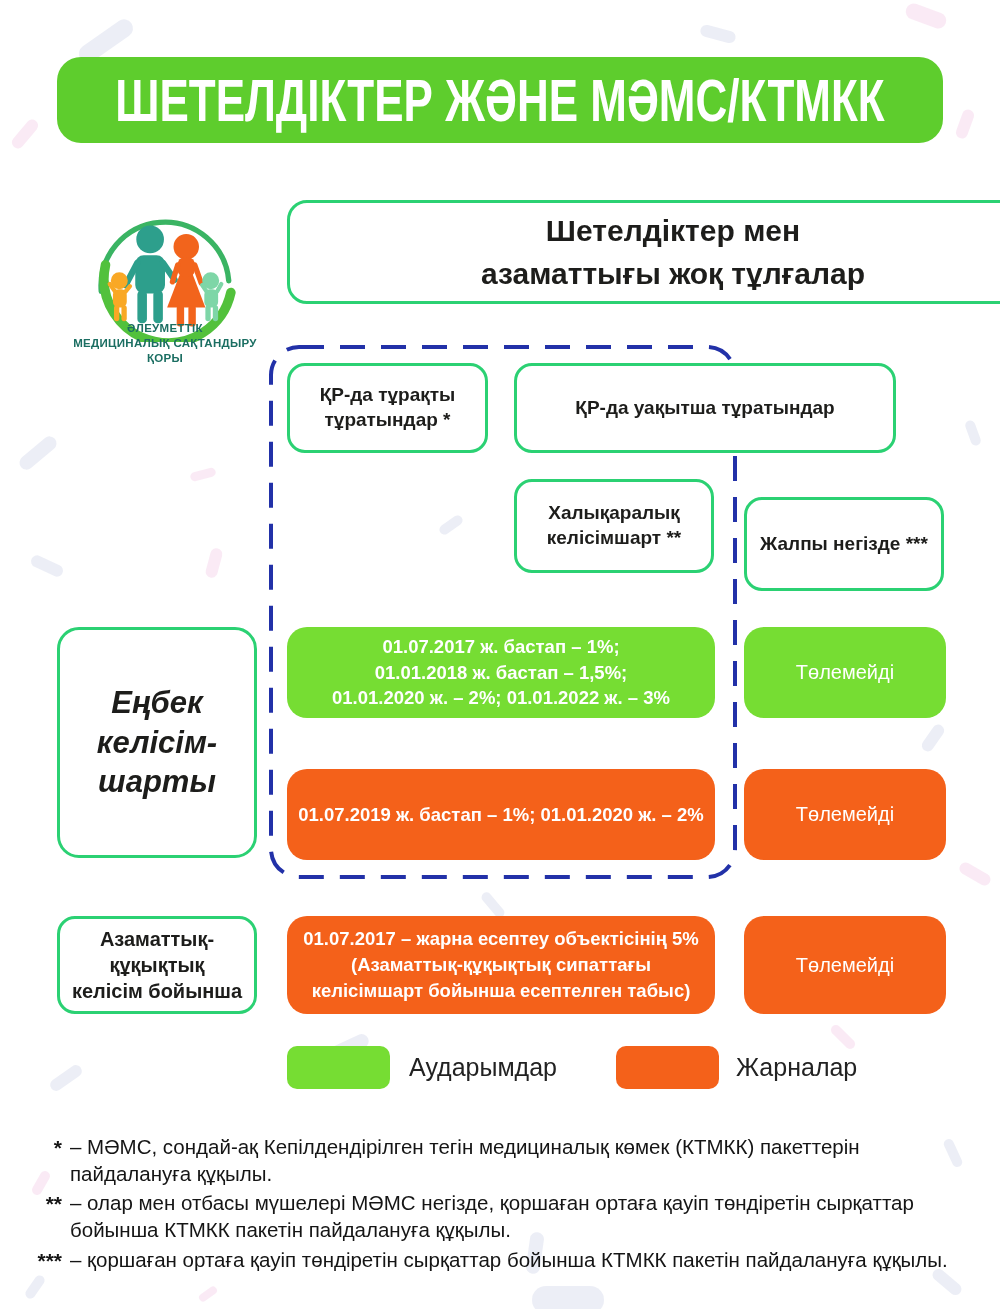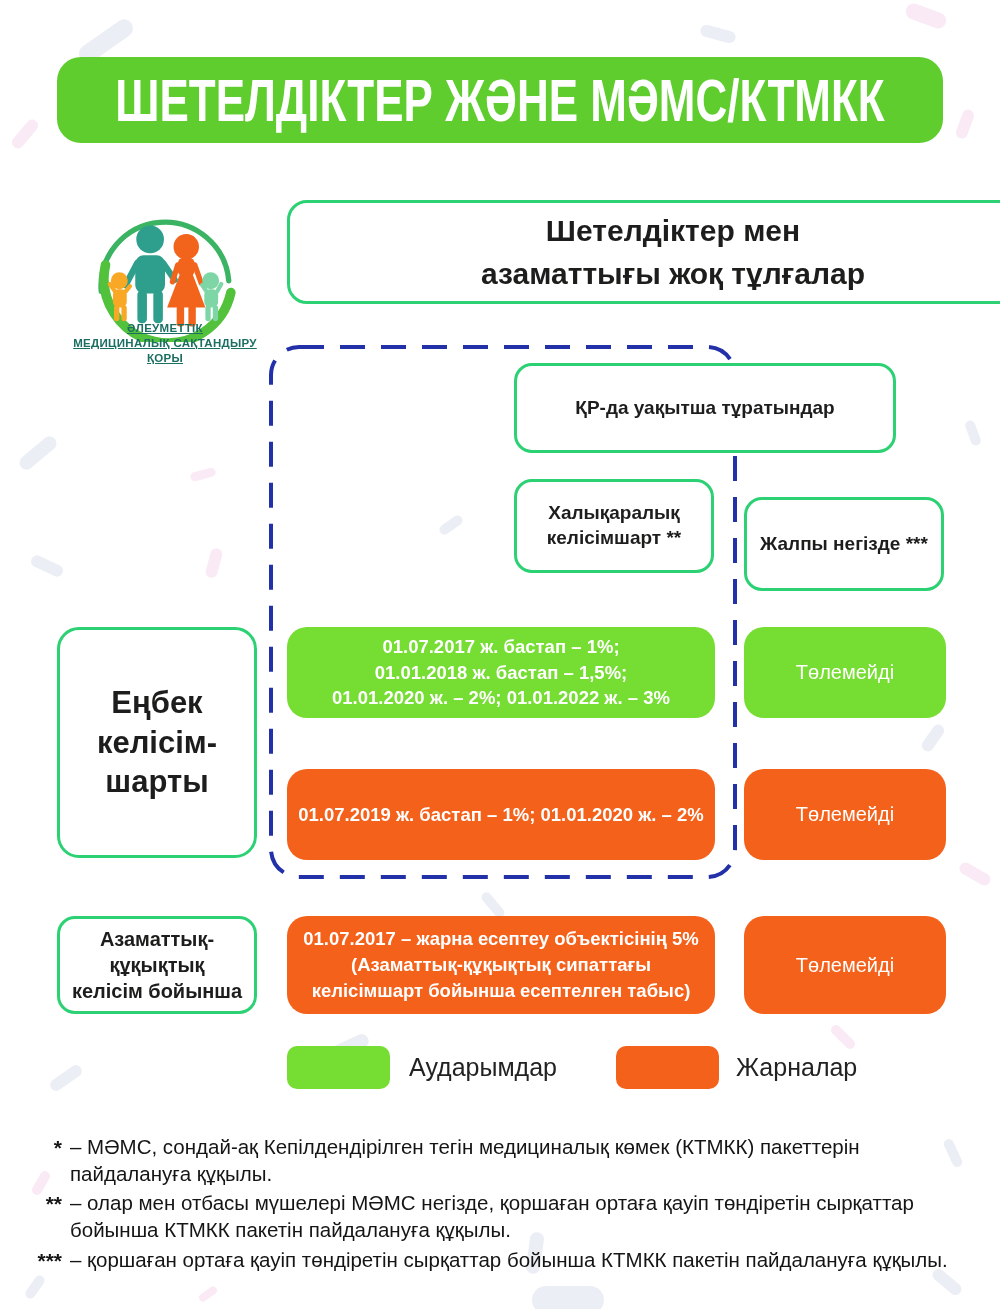--- a/index.html
+++ b/index.html
@@ -14,21 +14,21 @@
 
   
   .title-bar{left:57px; top:57px; width:886px; height:86px; background:var(--title-green);
     border-radius:24px; display:flex; align-items:center; justify-content:center;text-align:center;}
   .title-text{color:#ffffff; font-size:55px; font-weight:700; letter-spacing:0px;
     white-space:nowrap; transform:scaleX(0.8) scaleY(1.08); transform-origin:center;}
 
   
   .logo-wrap{left:80px; top:192px; width:170px; height:165px;}
   .logo-caption{left:45px; top:321px; width:240px; text-align:center; color:var(--logo-teal);
-    font-size:11.5px; font-weight:700; line-height:1.3; white-space:pre-line; letter-spacing:0.3px;text-decoration:underline;}
+    font-size:11.5px; font-weight:700; line-height:1.3; white-space:pre-line; letter-spacing:0.3px;}
 
   
   .wbox{background:#ffffff; border:3.5px solid var(--border-green); border-radius:18px;
     display:flex; align-items:center; justify-content:center; text-align:center;
     color:var(--ink); box-sizing:border-box;}
   .fillbox{border-radius:20px; display:flex; align-items:center; justify-content:center;
     text-align:center; color:#ffffff; box-sizing:border-box;}
   .green{background:var(--box-green);}
   .orange{background:var(--orange);}
   .prewrap{white-space:pre-line;}
@@ -36,21 +36,21 @@
   .heading-box{left:287px; top:200px; width:772px; height:104px; border-radius:20px;}
   .heading-box .t{font-size:30px; font-weight:700; line-height:1.45; white-space:pre-line;}
 
   .box-permanent{left:287px; top:363px; width:201px; height:90px;}
   .box-temporary{left:514px; top:363px; width:382px; height:90px;}
   .box-intl{left:514px; top:479px; width:200px; height:94px;}
   .box-general{left:744px; top:497px; width:200px; height:94px;}
   .cat-t{font-size:19px; font-weight:600; line-height:1.3; white-space:pre-line;}
 
   .label-labor{left:57px; top:627px; width:200px; height:231px; border-radius:22px;}
-  .label-labor .t{font-size:31px; font-weight:700; line-height:1.28; white-space:pre-line;}
+  .label-labor .t{font-size:31px; font-weight:700; line-height:1.28; white-space:pre-line;font-style:italic;}
   .label-civil{left:57px; top:916px; width:200px; height:98px; border-radius:18px;}
   .label-civil .t{font-size:20px; font-weight:700; line-height:1.3; white-space:pre-line;}
 
   .rates-green{left:287px; top:627px; width:428px; height:91px;}
   .nopay-green{left:744px; top:627px; width:202px; height:91px;}
   .rates-orange{left:287px; top:769px; width:428px; height:91px;}
   .nopay-orange{left:744px; top:769px; width:202px; height:91px;}
   .civil-orange{left:287px; top:916px; width:428px; height:98px; padding:0 14px;}
   .civil-nopay{left:744px; top:916px; width:202px; height:98px;}
   .rate-t{font-size:18.5px; font-weight:700; line-height:1.4;}
@@ -168,20 +168,24 @@
 
   <div class="content wbox heading-box">
     <div class="t">Шетелдіктер мен
 азаматтығы жоқ тұлғалар</div>
   </div>
 
   <svg class="content dash-svg">
     <rect x="8" y="8" width="464" height="530" rx="28" fill="none" stroke="var(--dash-blue)" stroke-width="4" stroke-dasharray="25 16"></rect>
   </svg>
 
+  <div class="content wbox box-permanent">
+    <div class="cat-t">ҚР-да тұрақты
+тұратындар *</div>
+  </div>
   <div class="content wbox box-temporary">
     <div class="cat-t">ҚР-да уақытша тұратындар</div>
   </div>
   <div class="content wbox box-intl">
     <div class="cat-t">Халықаралық
 келісімшарт **</div>
   </div>
   <div class="content wbox box-general">
     <div class="cat-t">Жалпы негізде ***</div>
   </div>

